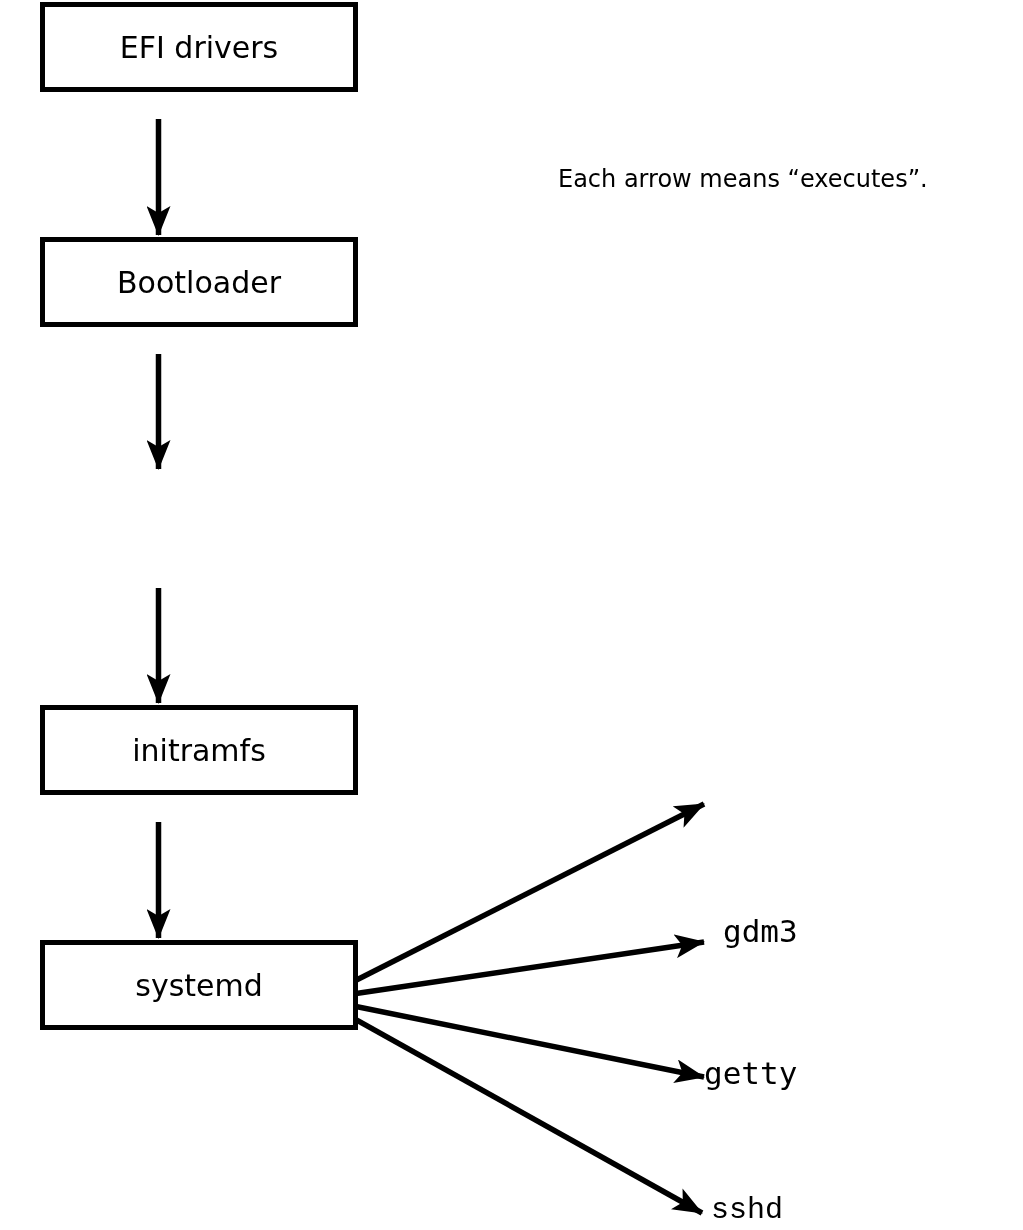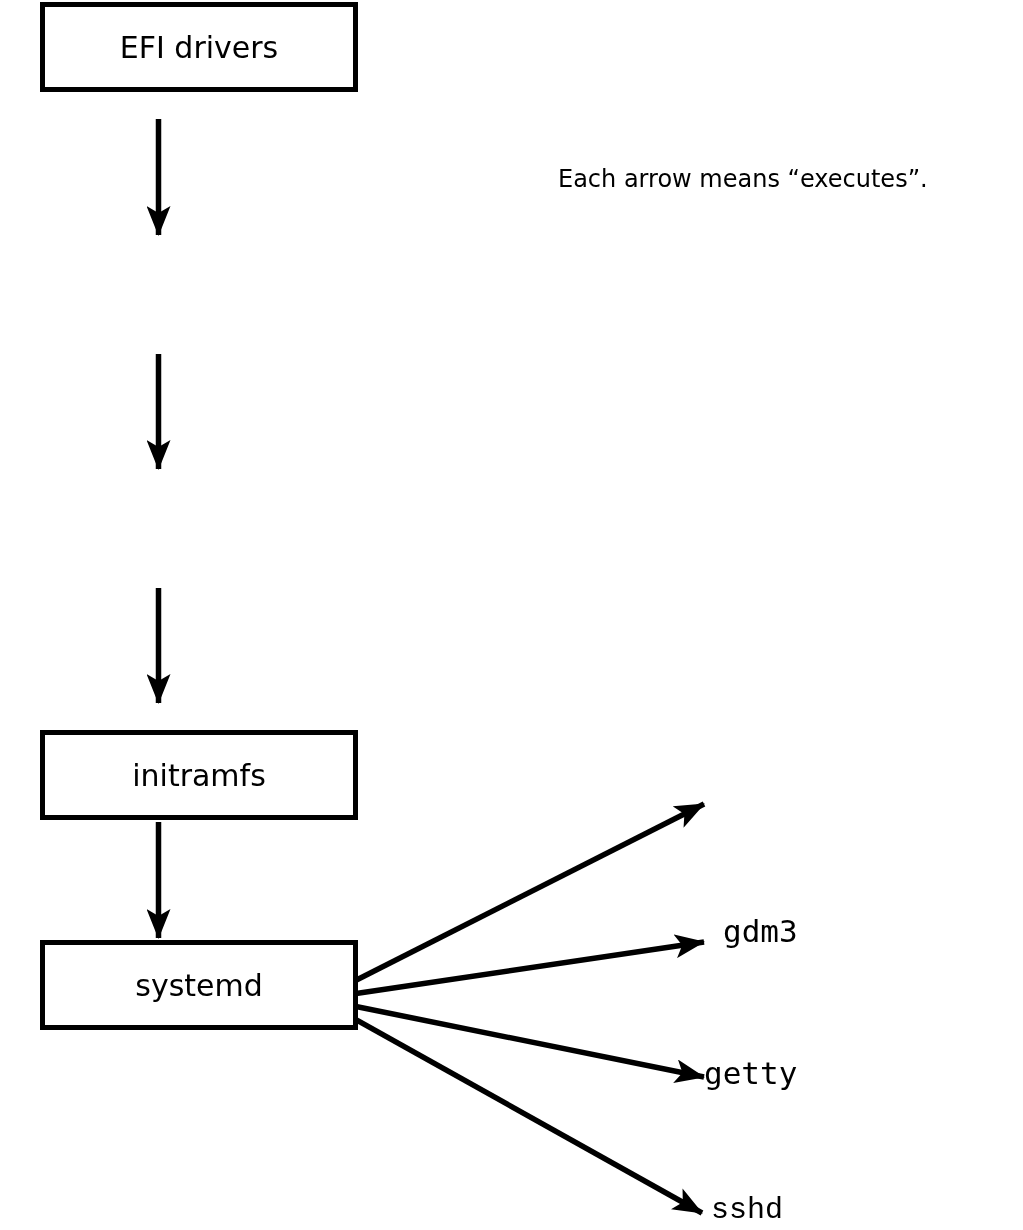--- a/index.html
+++ b/index.html
@@ -23,21 +23,21 @@
   .box-label{font-size:30px;white-space:nowrap;}
   .note{
     position:absolute;left:558px;top:163px;
     font-size:24px;line-height:32px;white-space:nowrap;
   }
   .proc{
     position:absolute;white-space:nowrap;line-height:38px;
   }
   .proc.mono{font-family:"DejaVu Sans Mono",monospace;font-size:31px;}
   .proc.sans{font-family:Liberation Mono, monospace;font-size:30px;}
-  .t1{top:2px}.t2{top:237px}.t3{top:471px}.t4{top:730px}.t5{top:940px}
+  .t1{top:2px}.t2{top:237px}.t3{top:471px}.t4{top:705px}.t5{top:940px}
 </style>
 </head>
 <body>
 
 <div class="canvas">
 
   <svg class="arrow-layer" viewBox="0 0 1023 1230" xmlns="http://www.w3.org/2000/svg">
     <defs>
       <marker id="ah" viewBox="0 0 30 24" markerWidth="30" markerHeight="24" refX="29" refY="12" orient="auto" markerUnits="userSpaceOnUse">
         <path d="M0,0 L30,12 L0,24 L7,12 Z"></path>
@@ -49,20 +49,23 @@
     <line x1="158.5" y1="822" x2="158.5" y2="938" marker-end="url(#ah)"></line>
     <line x1="319" y1="999" x2="704" y2="804" marker-end="url(#ah)"></line>
     <line x1="319" y1="999" x2="704" y2="942" marker-end="url(#ah)"></line>
     <line x1="319" y1="999" x2="704" y2="1077" marker-end="url(#ah)"></line>
     <line x1="319" y1="999" x2="702" y2="1213" marker-end="url(#ah)"></line>
   </svg>
 
   <div class="box t1">
     <span class="box-label">EFI drivers</span>
   </div>
+  <div class="box t2">
+    <span class="box-label">Bootloader</span>
+  </div>
   <div class="box t4">
     <span class="box-label">initramfs</span>
   </div>
   <div class="box t5">
     <span class="box-label">systemd</span>
   </div>
 
   <div class="note">Each arrow means “executes”.</div>
 
   <div class="proc mono" style="left:723px;top:912px">gdm3</div>

